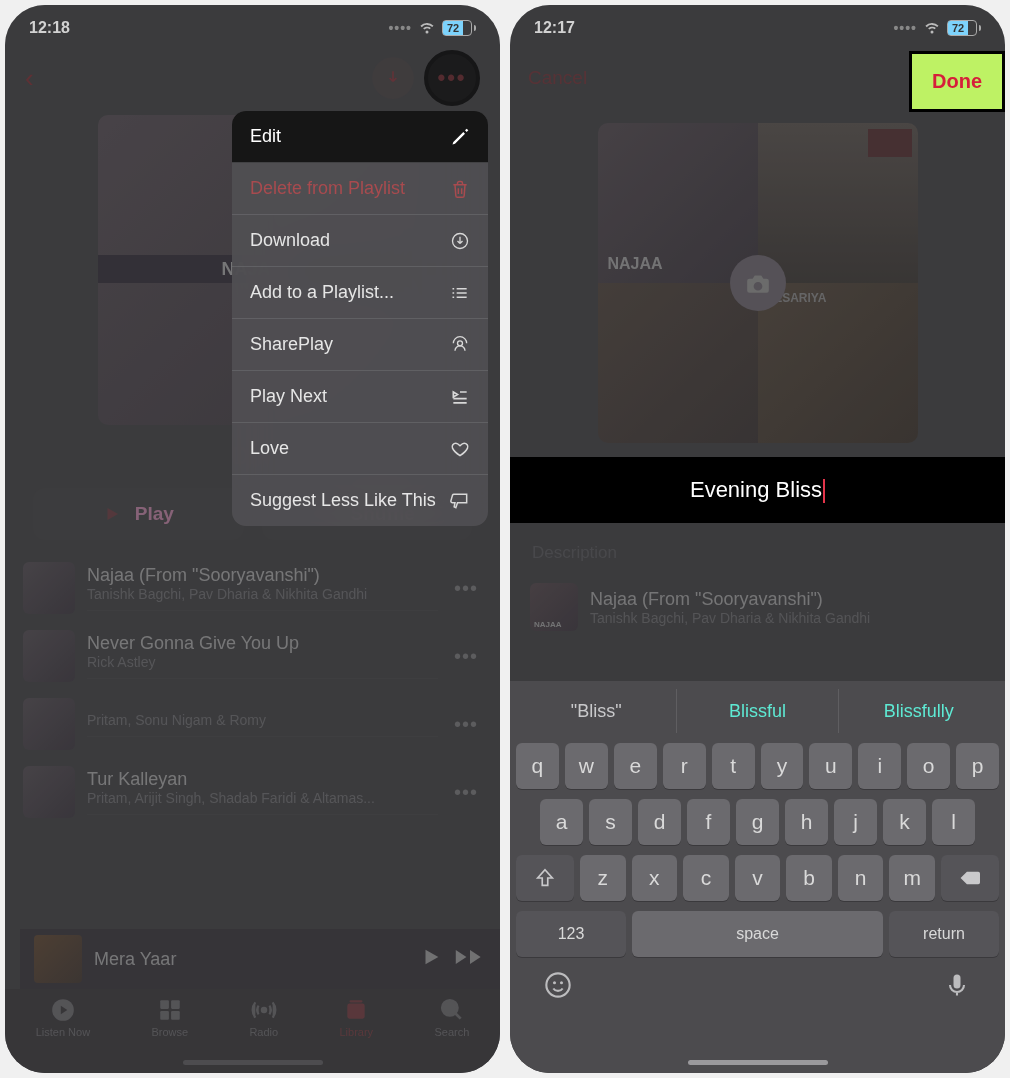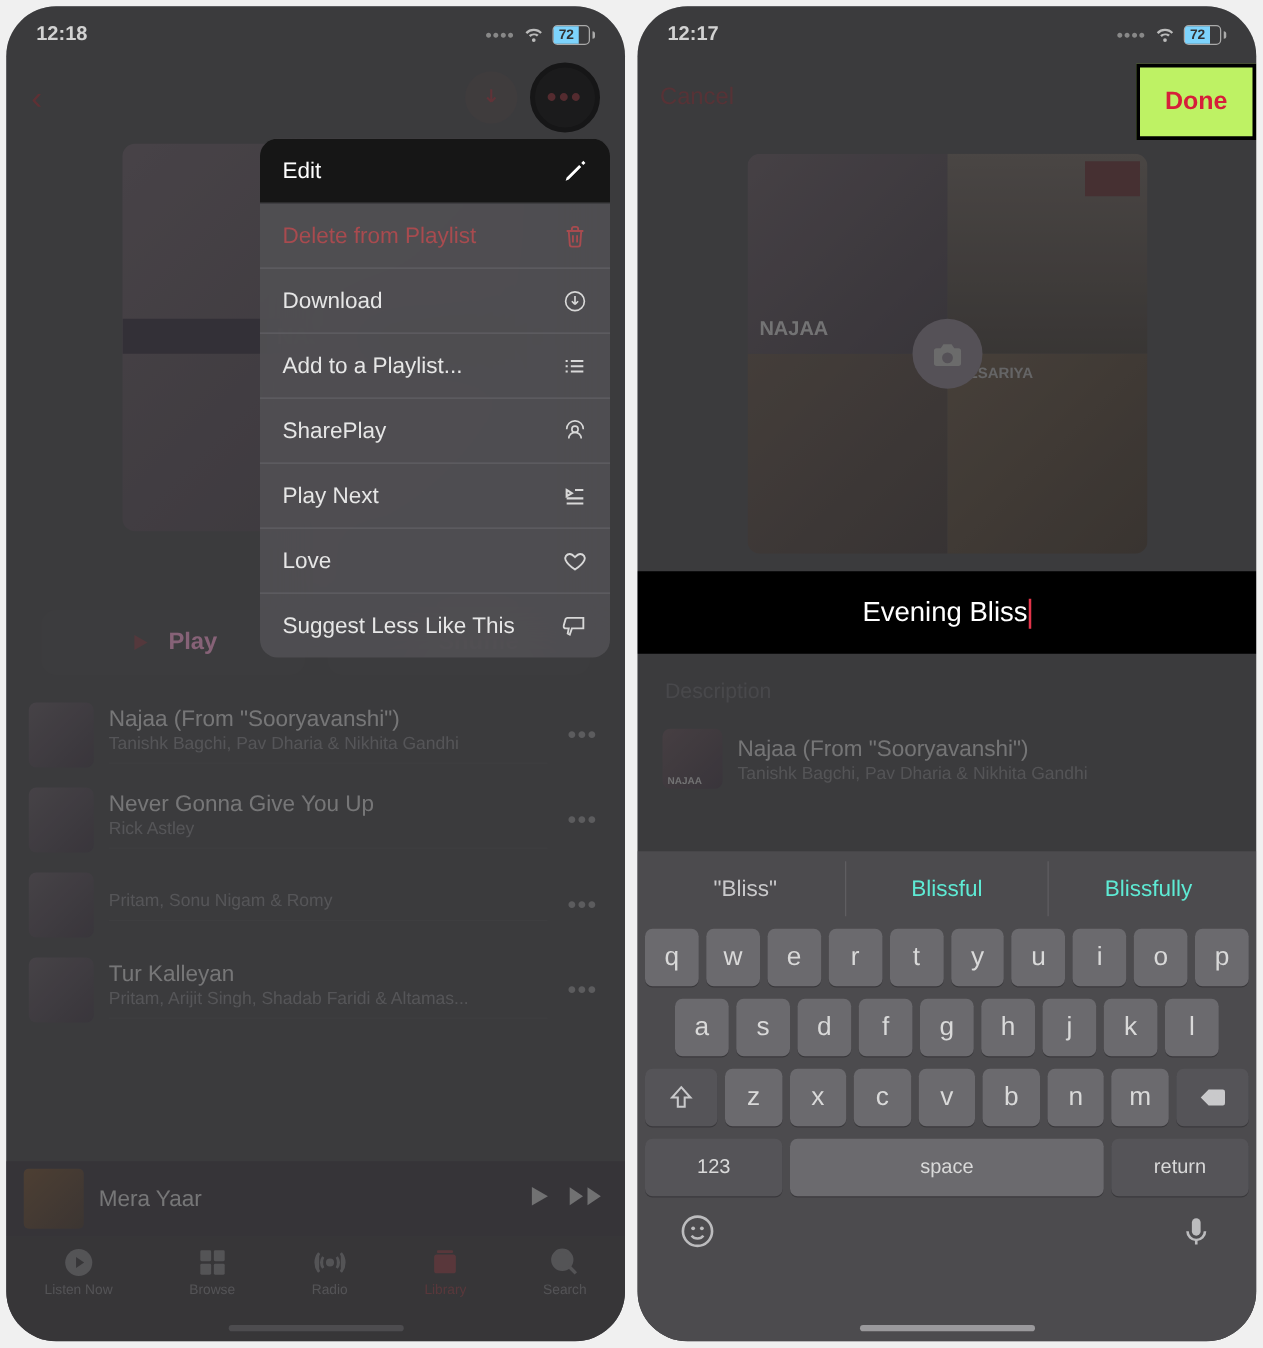--- a/index.html
+++ b/index.html
@@ -51,35 +51,35 @@
 
   .song-list { padding:14px 18px 0; }
   .song-row { display:flex; align-items:center; gap:12px; padding:8px 0; }
   .thumb { width:52px; height:52px; border-radius:6px; background:linear-gradient(135deg,#6b636a,#4e4751); flex-shrink:0; }
   .song-info { flex:1; border-bottom:1px solid #5a595c; padding-bottom:8px; min-width:0; }
   .song-title { color:#d6d6d6; font-size:18px; white-space:nowrap; overflow:hidden; text-overflow:ellipsis; }
   .song-artist { color:#8d8d90; font-size:14px; white-space:nowrap; overflow:hidden; text-overflow:ellipsis; }
   .row-more { color:#9b9b9e; font-size:20px; letter-spacing:1px; padding:0 4px; }
 
   
-  .now-playing { position:absolute; bottom:84px; left:0; right:0; height:60px; background:#47434b; display:flex; align-items:center; padding:0 14px; gap:12px; }
+  .now-playing { position:absolute; bottom:84px; left:15px; right:0; height:60px; background:#47434b; display:flex; align-items:center; padding:0 14px; gap:12px; }
   .np-thumb { width:48px; height:48px; border-radius:4px; background:linear-gradient(135deg,#7a5b3f,#54463d); }
   .np-title { flex:1; color:#d6d6d6; font-size:18px; }
   .np-ctrl svg { width:22px; height:22px; fill:#c9c9c9; }
   .np-ctrl.ff svg { width:32px; }
 
   
   .tabbar { position:absolute; bottom:0; left:0; right:0; height:84px; background:#49474b; display:flex; justify-content:space-around; align-items:flex-start; padding-top:8px; }
   .tab { display:flex; flex-direction:column; align-items:center; gap:3px; color:#8a898c; font-size:11px; }
   .tab.active { color:#964b50; }
   .tab svg { width:26px; height:26px; fill:currentColor; }
   .home-ind { position:absolute; bottom:8px; left:50%; transform:translateX(-50%); width:140px; height:5px; border-radius:3px; background:#7a797c; }
 
   
-  .ctx-menu { position:absolute; top:106px; right:12px; width:280px; background:rgba(80,79,83,0.92); backdrop-filter:blur(20px); border-radius:14px; overflow:hidden; z-index:20; }
+  .ctx-menu { position:absolute; top:106px; right:12px; width:256px; background:rgba(80,79,83,0.92); backdrop-filter:blur(20px); border-radius:14px; overflow:hidden; z-index:20; }
   .ctx-item { display:flex; align-items:center; justify-content:space-between; padding:15px 18px; border-bottom:1px solid rgba(120,120,124,0.45); font-size:18px; color:#e6e6e6; }
   .ctx-item.danger { color:#a84b4f; }
   .ctx-item.hl { background:#161616; color:#fff; }
   .ctx-item:last-child { border-bottom:none; }
   .ctx-item svg { width:20px; height:20px; }
 
   
   .nav-row2 { height:54px; display:flex; align-items:center; justify-content:space-between; padding:0 18px; }
   .cancel { color:#913f45; font-size:19px; }
   .done-wrap { position:absolute; top:46px; right:0; background:#bef264; padding:16px 20px; border:3px solid #000; z-index:30; }

